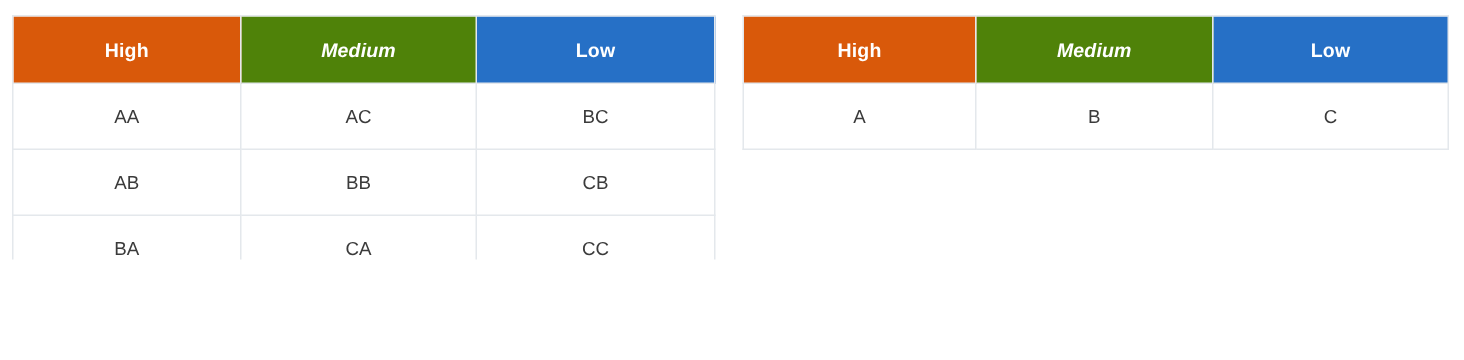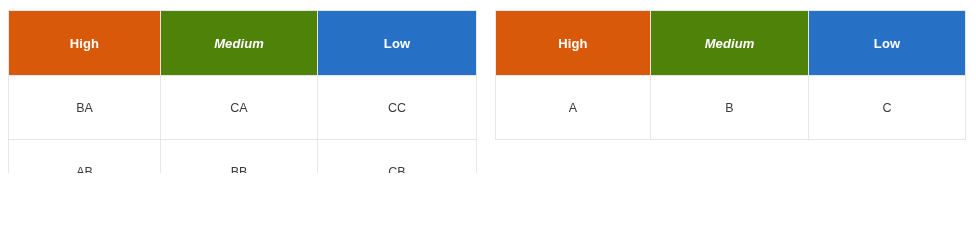--- a/index.html
+++ b/index.html
@@ -31,21 +31,21 @@
   table.grid {
     width: 100%;
     border-collapse: collapse;
     table-layout: fixed;
     border: 1px solid #E4E8EC;
     background: #ffffff;
   }
   table.grid th,
   table.grid td {
     border: 1px solid #E4E8EC;
-    padding: 13px;
+    padding: 3px;
     margin: 0;
     text-align: center;
     vertical-align: middle;
   }
   table.grid th {
     height: 38px;
     color: #ffffff;
     font-size: 13px;
     font-weight: bold;
     letter-spacing: 0.1px;
@@ -85,28 +85,33 @@
       </colgroup>
       <thead>
         <tr>
           <th class="hdr-high" style="background: rgb(217, 89, 10);">High</th>
           <th class="hdr-medium" style="background: rgb(79, 130, 9);">Medium</th>
           <th class="hdr-low" style="background: rgb(38, 112, 198);">Low</th>
         </tr>
       </thead>
       <tbody>
         <tr>
-          <td>BA</td>
-          <td>CA</td>
-          <td>CC</td>
+          <td>AA</td>
+          <td>AC</td>
+          <td>BC</td>
         </tr>
         <tr>
           <td>AB</td>
           <td>BB</td>
           <td>CB</td>
+        </tr>
+        <tr>
+          <td>BA</td>
+          <td>CA</td>
+          <td>CC</td>
         </tr>
       </tbody>
     </table>
   </div>
 
   <div class="table-wrap" id="table-right">
     <table class="grid">
       <colgroup>
         <col class="c0">
           <col class="c1">

